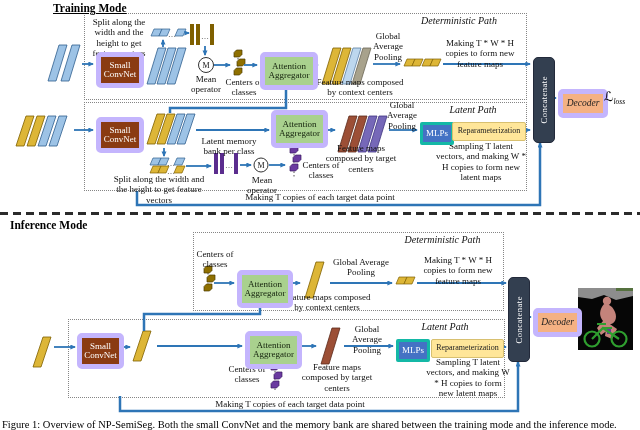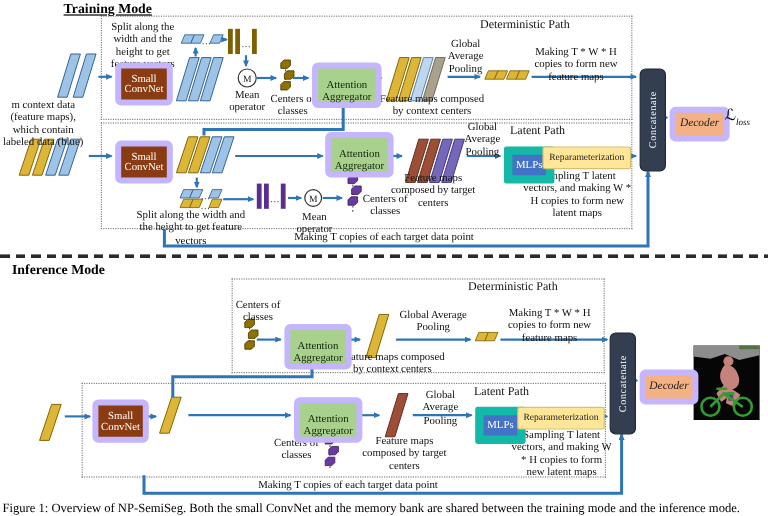--- a/index.html
+++ b/index.html
@@ -1,26 +1,26 @@
 <!DOCTYPE html>
 <html><head>
 <meta charset="utf-8">
 <style>
   html,body{margin:0;padding:0;background:#fff;}
   #canvas{position:relative;width:640px;height:430px;background:#fff;overflow:hidden;
           font-family:"Liberation Serif",serif;}
   .lbl{position:absolute;font-size:9px;line-height:1.14;color:#111;text-align:center;z-index:3;}
   .title{position:absolute;font-size:11.5px;font-weight:bold;color:#000;z-index:3;}
-  .pathlbl{position:absolute;font-size:10px;color:#111;text-align:left;z-index:3;}
+  .pathlbl{position:absolute;font-size:10px;font-style:italic;color:#111;text-align:center;z-index:3;}
   .dashedbox{position:absolute;border:1.2px dotted #858585;z-index:1;background:transparent;}
   .box{position:absolute;display:flex;align-items:center;justify-content:center;text-align:center;
        border-radius:5px;border:5px solid #c4b5fd;z-index:4;line-height:1.05;}
   .convnet{background:#8A3B12;color:#fff;font-size:9px;}
-  .agg{background:#A9D18E;color:#14220c;font-size:9px;align-items:flex-end;}
-  .mlps{background:#4472C4;color:#fff;font-size:9px;border:7px solid #14b8a6;border-radius:2px;}
+  .agg{background:#A9D18E;color:#14220c;font-size:9px;}
+  .mlps{background:#4472C4;color:#fff;font-size:9px;border:3px solid #14b8a6;border-radius:2px;}
   .reparam{background:#FFE699;color:#222;font-size:8px;border:1px solid #d8c070;border-radius:2px;}
   .concat{background:#333F50;color:#fff;border-radius:5px;border:1px solid #22293a;}
   .concat span{writing-mode:vertical-rl;transform:rotate(180deg);font-size:8.5px;letter-spacing:.5px;}
   .decoder{background:#F4B183;color:#222;font-size:9.5px;font-style:italic;}
   .loss{position:absolute;z-index:4;display:flex;align-items:flex-start;}
   .loss .sym{font-family:"DejaVu Sans",sans-serif;font-style:italic;font-size:13px;line-height:1;}
   .loss .sub{font-size:7.5px;font-style:italic;margin-top:7px;}
   .modesep{position:absolute;left:0;top:212px;width:640px;height:3px;z-index:2;
            background:repeating-linear-gradient(90deg,#2b2b2b 0 8px,transparent 8px 13px);}
   #figsvg{position:absolute;left:0;top:0;z-index:2;}
@@ -224,28 +224,28 @@
     </g>
   </svg>
 
   <div class="title" style="left:53px;top:2px;text-decoration:underline;">Training Mode</div>
   <div class="title" style="left:10px;top:219px;">Inference Mode</div>
   <div class="pathlbl" style="left:400px;top:15px;width:118px;">Deterministic Path</div>
   <div class="pathlbl" style="left:425px;top:104px;width:96px;">Latent Path</div>
   <div class="pathlbl" style="left:390px;top:234px;width:105px;">Deterministic Path</div>
   <div class="pathlbl" style="left:395px;top:321px;width:100px;">Latent Path</div>
 
-  <div class="lbl" style="left:1px;top:82px;width:70px;">m context data (feature maps), which contain labeled data (blue)</div>
   <div class="lbl" style="left:86px;top:17px;width:66px;">Split along the width and the height to get feature vectors</div>
   <div class="lbl" style="left:181px;top:74px;width:50px;">Mean operator</div>
   <div class="lbl" style="left:218px;top:77px;width:52px;">Centers of classes</div>
   <div class="lbl" style="left:316px;top:77px;width:88px;">Feature maps composed by context centers</div>
   <div class="lbl" style="left:370px;top:31px;width:36px;">Global Average Pooling</div>
   <div class="lbl" style="left:434px;top:38px;width:92px;">Making T * W * H copies to form new feature maps</div>
   <div class="lbl" style="left:108px;top:174px;width:102px;">Split along the width and the height to get feature vectors</div>
+  <div class="lbl" style="left:198px;top:136px;width:62px;">Latent memory bank per class</div>
   <div class="lbl" style="left:237px;top:175px;width:50px;">Mean operator</div>
   <div class="lbl" style="left:298px;top:160px;width:46px;">Centers of classes</div>
   <div class="lbl" style="left:318px;top:143px;width:86px;">Feature maps composed by target centers</div>
   <div class="lbl" style="left:384px;top:100px;width:36px;">Global Average Pooling</div>
   <div class="lbl" style="left:436px;top:141px;width:90px;">Sampling T latent vectors, and making W * H copies to form new latent maps</div>
   <div class="lbl" style="left:240px;top:192px;width:160px;">Making T copies of each target data point</div>
 
   <div class="lbl" style="left:192px;top:249px;width:46px;">Centers of classes</div>
   <div class="lbl" style="left:283px;top:292px;width:88px;">Feature maps composed by context centers</div>
   <div class="lbl" style="left:330px;top:257px;width:62px;">Global Average Pooling</div>

